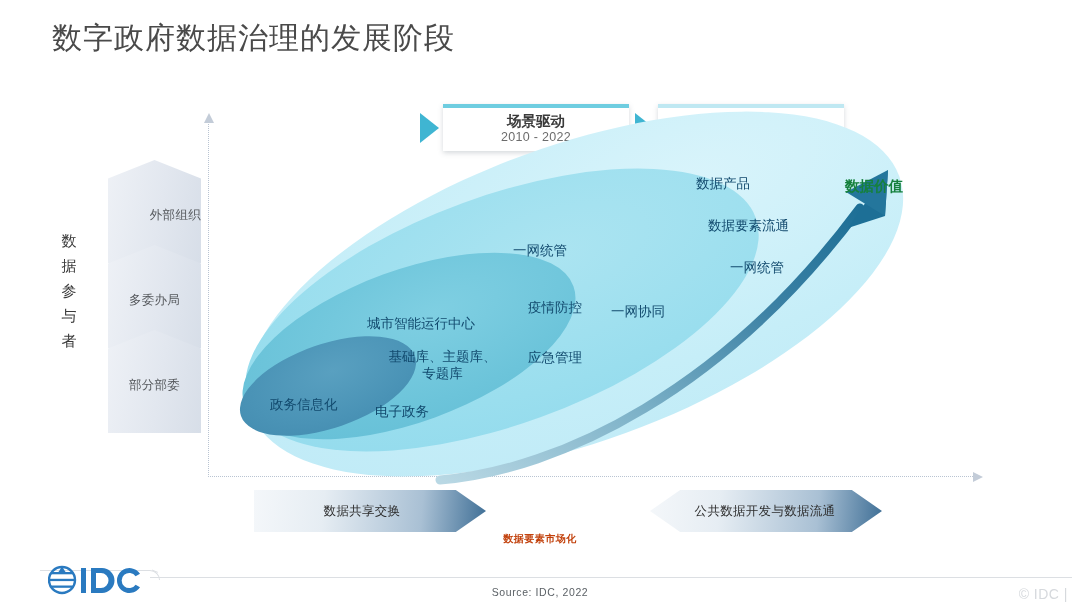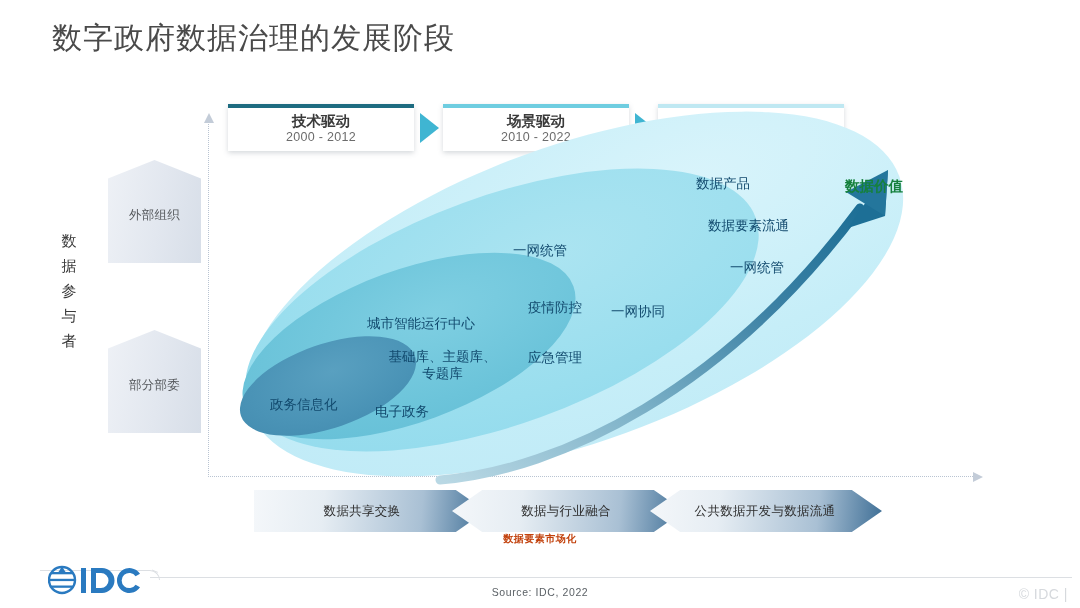--- a/index.html
+++ b/index.html
@@ -81,21 +81,21 @@
   }
 
   
   .chev {
     position: absolute; left: 108px; width: 93px; height: 103px;
     background: linear-gradient(100deg, #eef1f6 0%, #e2e7ef 55%, #d7dee8 100%);
     clip-path: polygon(0% 18%, 50% 0%, 100% 18%, 100% 100%, 0% 100%);
     display: flex; align-items: center; justify-content: center;
   }
   .chev span { font-size: 12.5px; color: #55585c; margin-top: 8px; letter-spacing: .3px; }
-  #chev0 { top: 160px; }
+  #chev0 { top: 160px; justify-content: flex-end; }
   #chev1 { top: 245px; }
   #chev2 { top: 330px; }
 
   
   #ellipses { position: absolute; left: 208px; top: 140px; width: 770px; height: 340px; }
   .ell { position: absolute; border-radius: 50%; }
   #ell3 { 
     left: 22px; top: 6px; width: 690px; height: 296px;
     transform: rotate(-20deg);
     background: radial-gradient(ellipse at 70% 28%, #d9f4fb 0%, #c6eef8 55%, #bde9f6 100%);
@@ -173,25 +173,20 @@
     font-size: 14px; color: #d6d9dd; letter-spacing: .5px;
   }
 </style>
 </head>
 <body>
 
 <div id="slide">
 
   <div class="title">数字政府数据治理的发展阶段</div>
 
-  <div class="phase-box" id="phase0">
-    <div class="bar" style="background:#1d6b80"></div>
-    <div class="pname">技术驱动</div>
-    <div class="pyears">2000 - 2012</div>
-  </div>
   <div class="phase-arrow" id="parrow0"></div>
 
   <div class="phase-box" id="phase1">
     <div class="bar" style="background:#6ecde0"></div>
     <div class="pname">场景驱动</div>
     <div class="pyears">2010 - 2022</div>
   </div>
   <div class="phase-arrow" id="parrow1"></div>
 
   <div class="phase-box" id="phase2">
@@ -204,20 +199,23 @@
     <div class="head"></div>
   </div>
   <div class="yaxis-title">数<br>据<br>参<br>与<br>者</div>
 
   <div class="axis-x">
     <div class="head"></div>
   </div>
 
   <div class="chev" id="chev0">
     <span>外部组织</span>
+  </div>
+  <div class="chev" id="chev1">
+    <span>多委办局</span>
   </div>
   <div class="chev" id="chev2">
     <span>部分部委</span>
   </div>
 
   <div id="ellipses">
     <div class="ell" id="ell3"></div>
     <div class="ell" id="ell2"></div>
     <div class="ell" id="ell1"></div>
     <div class="ell" id="ell0"></div>
@@ -248,23 +246,20 @@
   <div class="nlabel" style="left:696px; top:175px;">数据产品</div>
   <div class="nlabel" style="left:708px; top:217px;">数据要素流通</div>
   <div class="nlabel" style="left:730px; top:259px;">一网统管</div>
 
   <div class="value-label">数据价值</div>
 
   <div id="bottombar">
     <div class="bchev" id="bchev0">
       <span>数据共享交换</span>
     </div>
-    <div class="bchev" id="bchev1">
-      <span>数据与行业融合</span>
-    </div>
     <div class="bchev" id="bchev2">
       <span>公共数据开发与数据流通</span>
     </div>
   </div>
   <div class="bottom-title">数据要素市场化</div>
 
   <div id="footer">
     <div class="rule"></div>
     <div class="tab"></div>
   </div>

